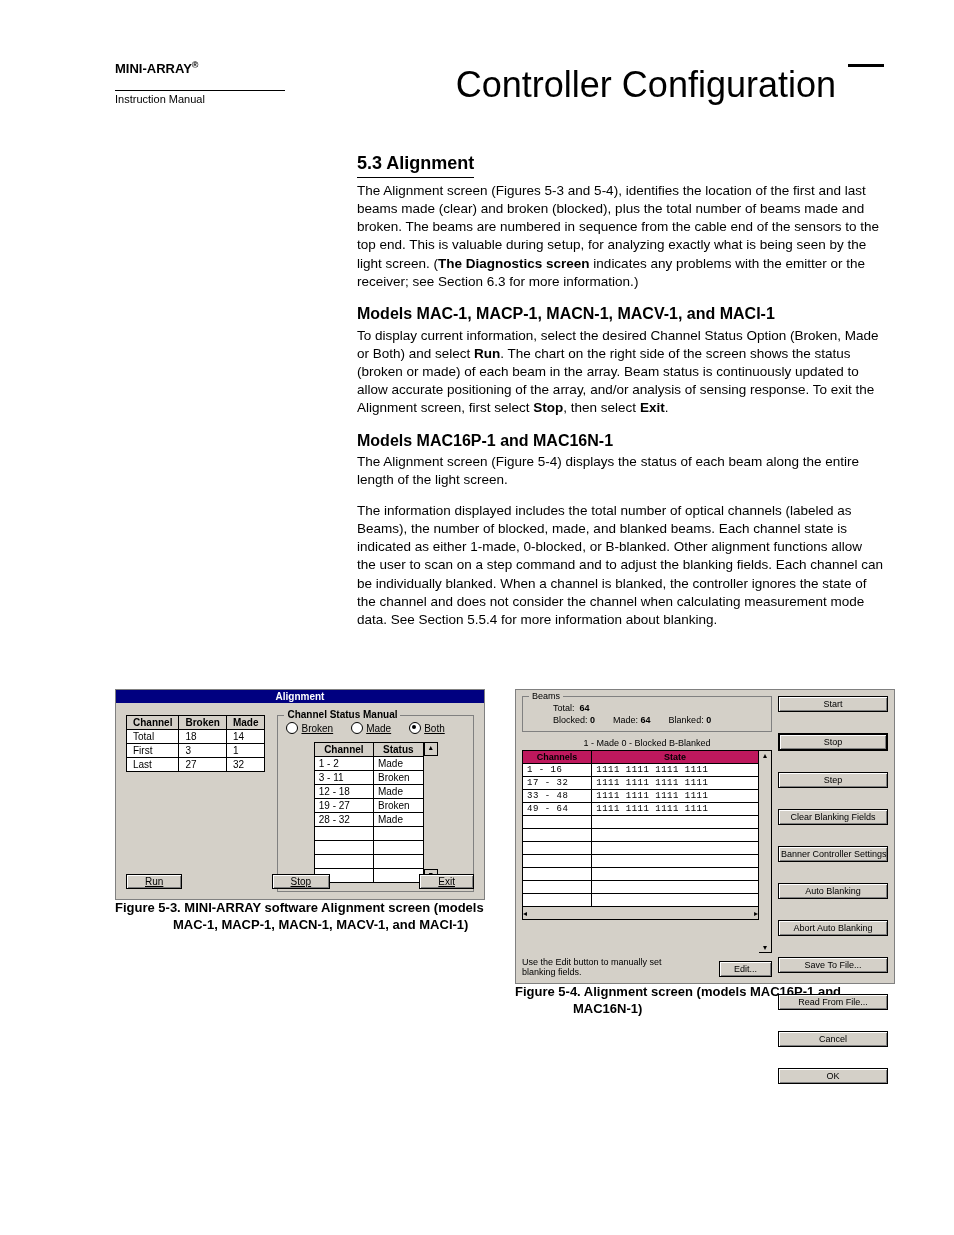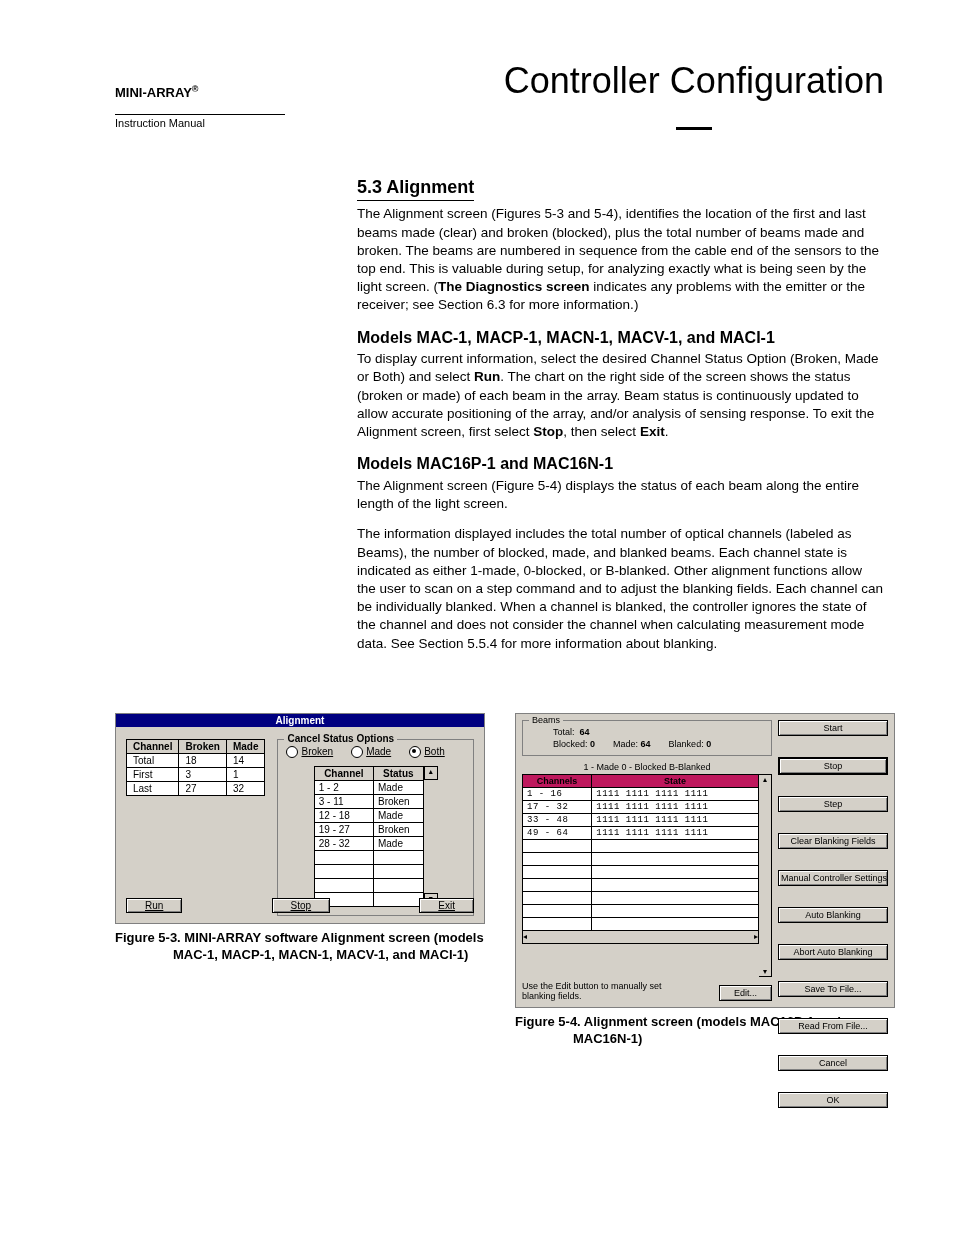--- a/index.html
+++ b/index.html
@@ -37,23 +37,21 @@
   .header-left .subtitle {
     font-size: 11px;
     border-top: 1px solid #000;
     padding-top: 2px;
     margin-top: 14px;
     display: inline-block;
     min-width: 170px;
   }
   .header-right {
     display: flex;
-    align-items: center;
-    gap: 25px;
-    flex-direction: column;
+    gap: 12px;
   }
   .doc-title {
     font-family: "Arial Narrow", Arial, sans-serif;
     font-stretch: condensed;
     font-size: 36px;
     font-weight: normal;
     letter-spacing: 0px;
   }
   .title-bar {
     width: 36px;
@@ -92,21 +90,20 @@
     margin-left: 0;
   }
   .figure-block {
     flex: 1;
   }
   .figure-caption {
     font-family: "Arial Narrow", Arial, sans-serif;
     font-stretch: condensed;
     font-size: 13px;
     font-weight: bold;
-    margin-top: 6px;
     line-height: 1.3;
   }
   .figure-caption .indent { margin-left: 58px; display: block;}
   
   .win {
     background: #d4d0c8;
     border: 1px solid #000;
     font-family: "MS Sans Serif", Tahoma, Arial, sans-serif;
     font-size: 10px;
     box-sizing: border-box;
@@ -350,21 +347,21 @@
               <tr>
                     <td>Last</td>
                     <td>27</td>
                     <td>32</td>
                   </tr>
             </tbody>
               </table>
           </div>
           <div class="status-panel">
             <div class="fieldset">
-              <div class="legend">Cancel Status Options</div>
+              <div class="legend">Channel Status Manual</div>
               <div class="radio-row">
                 <label>
                     <span class="radio-circle"></span> 
                     <span class="underline-access">Broken</span>
                   </label>
                 <label>
                     <span class="radio-circle"></span> 
                     <span class="underline-access">Made</span>
                   </label>
                 <label>
@@ -521,21 +518,21 @@
           <div class="hint">
             <span style="max-width:150px;">Use the Edit button to manually set blanking fields.</span>
             <span class="btn54" style="padding:2px 14px;">Edit...</span>
           </div>
         </div>
         <div class="right-pane">
           <div class="btn54">Start</div>
           <div class="btn54" style="border:2px solid #000;">Stop</div>
           <div class="btn54">Step</div>
           <div class="btn54">Clear Blanking Fields</div>
-          <div class="btn54">Manual Controller Settings</div>
+          <div class="btn54">Banner Controller Settings</div>
           <div class="btn54">Auto Blanking</div>
           <div class="btn54">Abort Auto Blanking</div>
           <div class="btn54">Save To File...</div>
           <div class="btn54">Read From File...</div>
           <div class="btn54">Cancel</div>
           <div class="btn54">OK</div>
         </div>
       </div>
       <div class="figure-caption">
         <span>Figure 5-4.  Alignment screen (models MAC16P-1 and</span>

